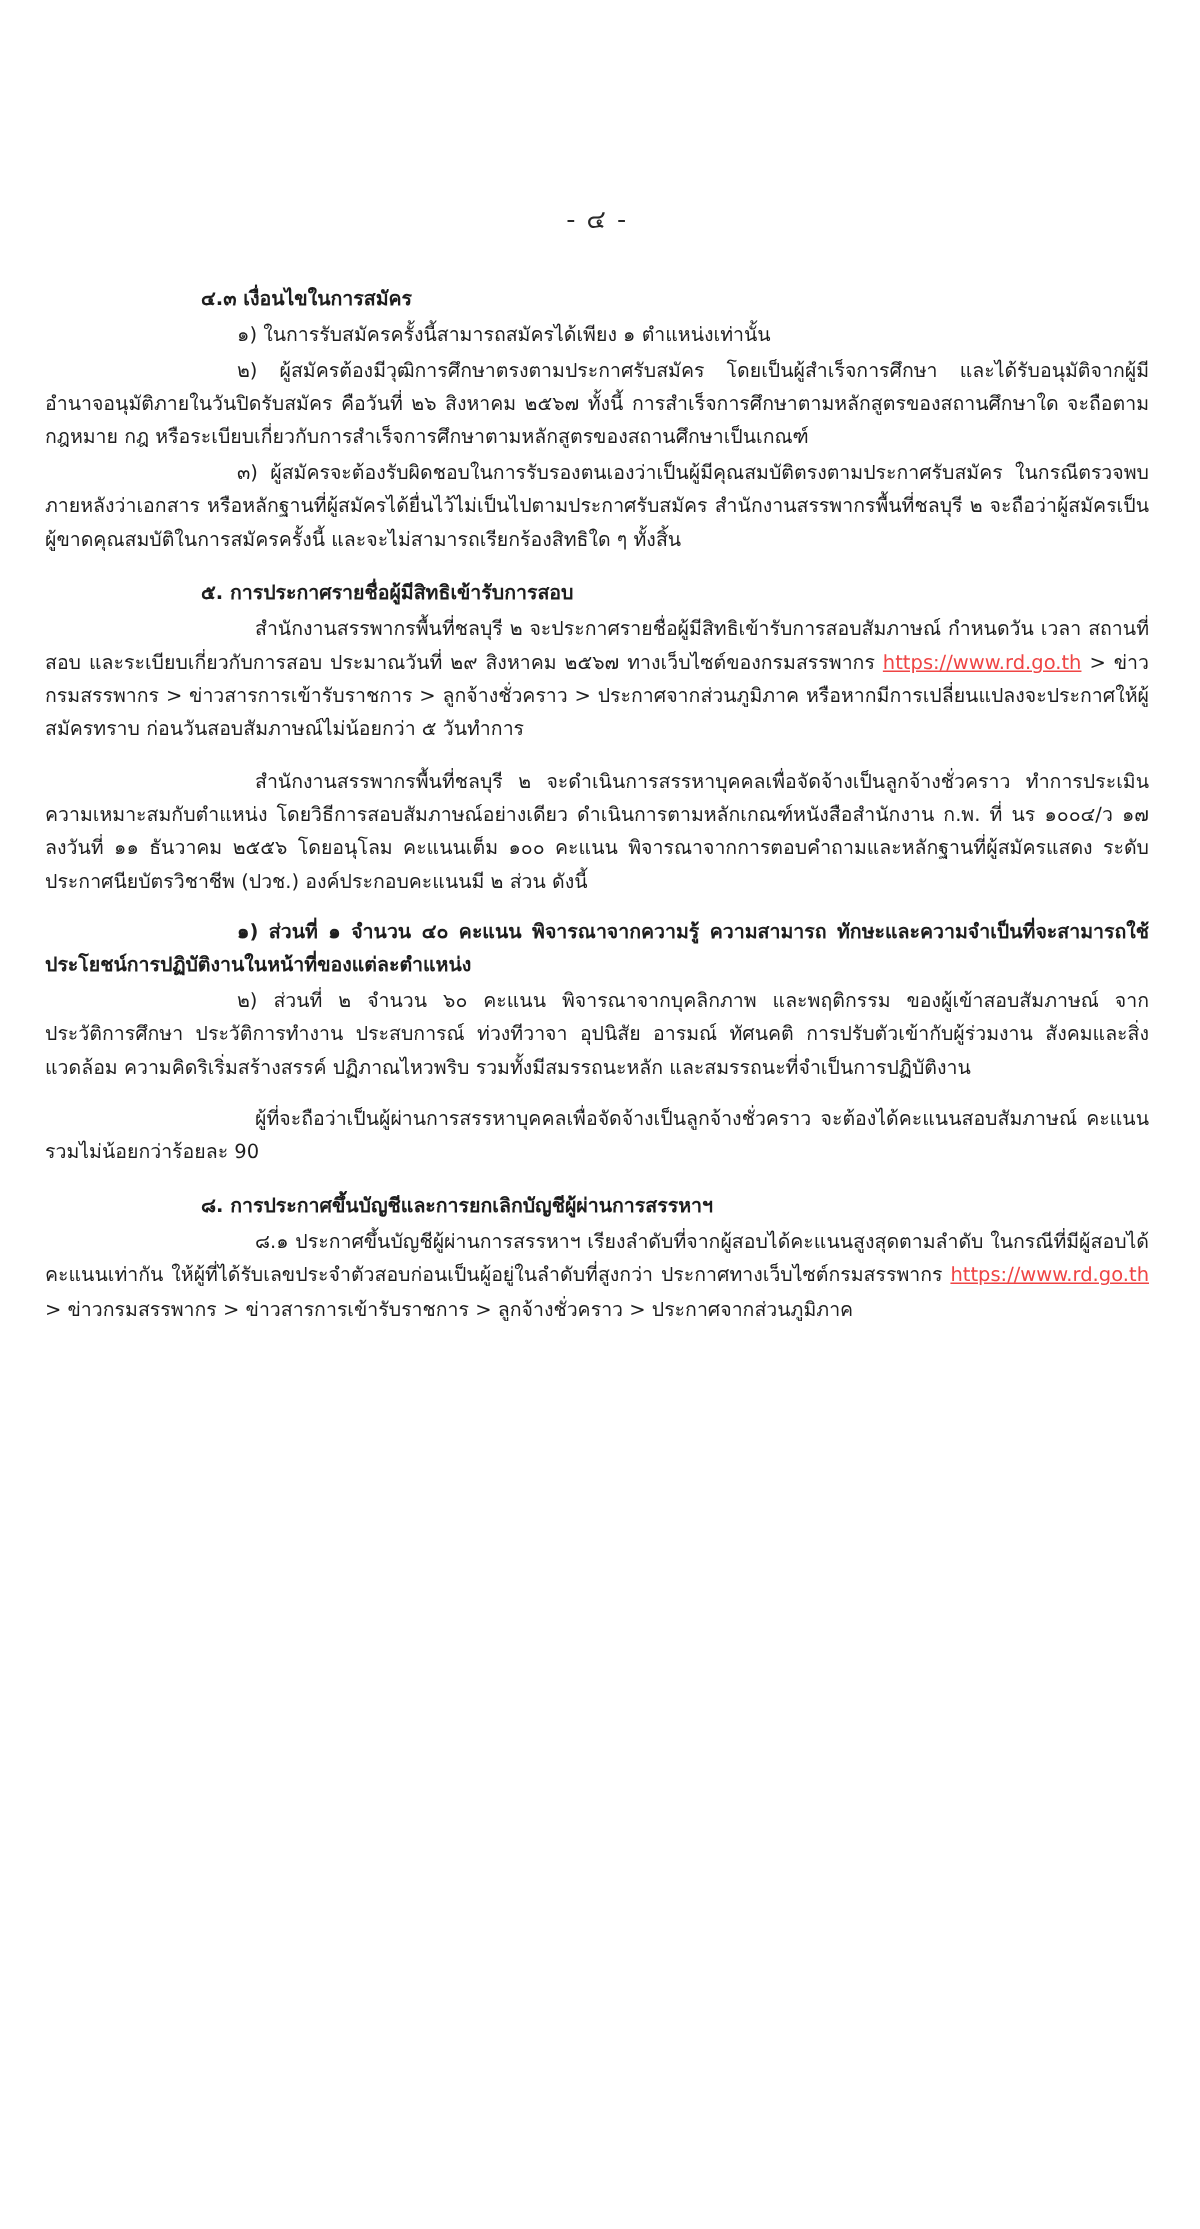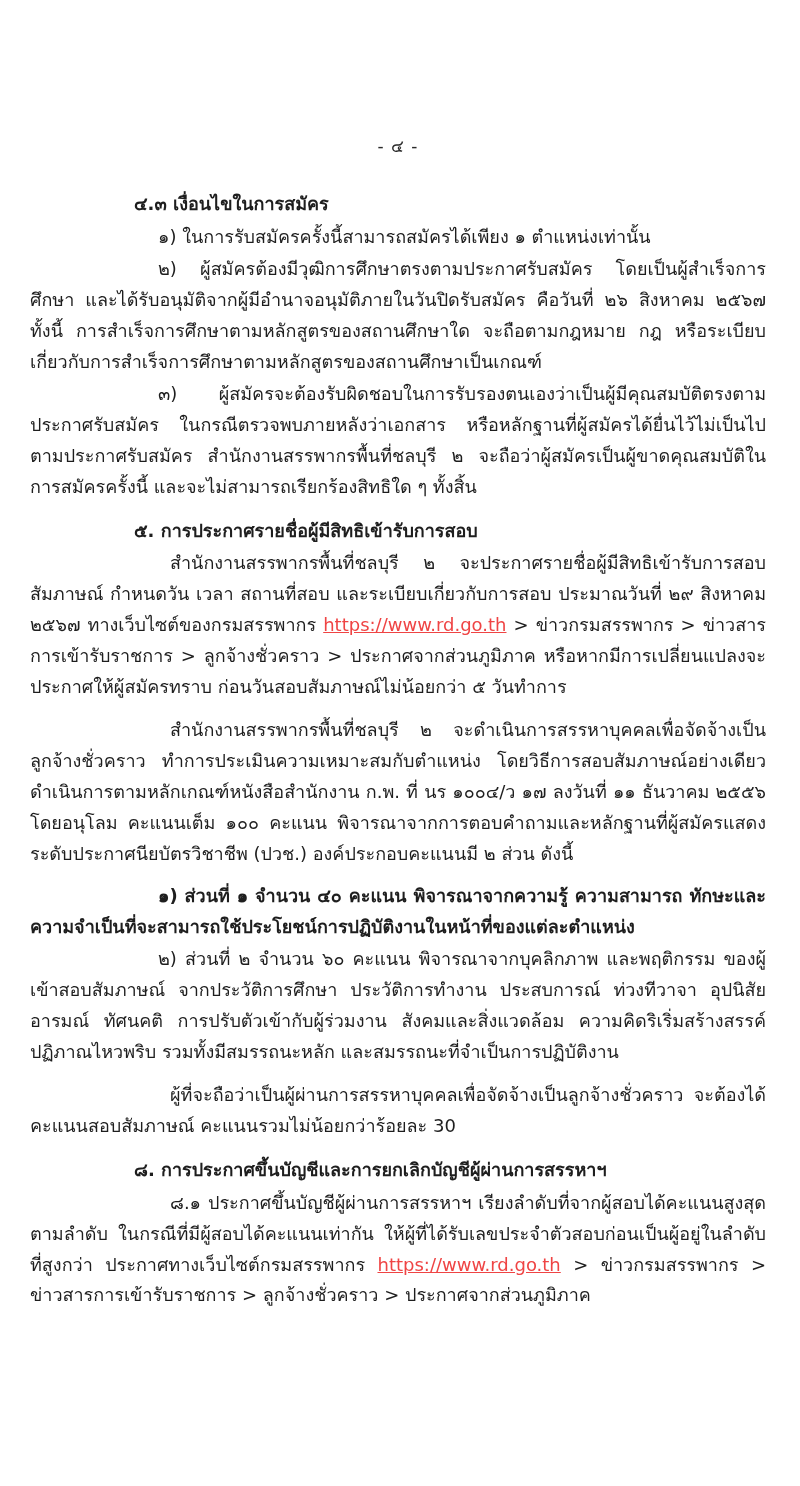--- a/index.html
+++ b/index.html
@@ -24,21 +24,21 @@
   }
   .page-number {
     text-align: center;
     font-size: 17px;
     margin-top: 132px;
     letter-spacing: 1px;
     color: #2a2a2a;
   }
   .body-text {
     margin-top: 30px;
-    font-size: 18px;
+    font-size: 13px;
     line-height: 1.72;
     text-align: justify;
     text-justify: inter-word;
     color: #1e1e1e;
   }
   p {
     margin: 0;
     padding: 0;
   }
   .para {
@@ -89,21 +89,21 @@
       <p class="para indent-3 no-wrap-fix"><span>สำนักงานสรรพากรพื้นที่ชลบุรี ๒ จะประกาศรายชื่อผู้มีสิทธิเข้ารับการสอบสัมภาษณ์ กำหนดวัน เวลา สถานที่สอบ และระเบียบเกี่ยวกับการสอบ ประมาณวันที่ ๒๙ สิงหาคม ๒๕๖๗ ทางเว็บไซต์ของกรมสรรพากร </span><a class="doc-link" href="#">https://www.rd.go.th</a><span> &gt; ข่าวกรมสรรพากร &gt; ข่าวสารการเข้ารับราชการ &gt; ลูกจ้างชั่วคราว &gt; ประกาศจากส่วนภูมิภาค หรือหากมีการเปลี่ยนแปลงจะประกาศให้ผู้สมัครทราบ ก่อนวันสอบสัมภาษณ์ไม่น้อยกว่า ๕ วันทำการ</span></p>
     </div>
 
     <div class="section-block">
       <p class="para indent-3">สำนักงานสรรพากรพื้นที่ชลบุรี ๒ จะดำเนินการสรรหาบุคคลเพื่อจัดจ้างเป็นลูกจ้างชั่วคราว ทำการประเมินความเหมาะสมกับตำแหน่ง โดยวิธีการสอบสัมภาษณ์อย่างเดียว ดำเนินการตามหลักเกณฑ์หนังสือสำนักงาน ก.พ. ที่ นร ๑๐๐๔/ว ๑๗ ลงวันที่ ๑๑ ธันวาคม ๒๕๕๖ โดยอนุโลม คะแนนเต็ม ๑๐๐ คะแนน พิจารณาจากการตอบคำถามและหลักฐานที่ผู้สมัครแสดง ระดับประกาศนียบัตรวิชาชีพ (ปวช.) องค์ประกอบคะแนนมี ๒ ส่วน ดังนี้</p>
       <p class="para indent-1 gap">๑) ส่วนที่ ๑ จำนวน ๔๐ คะแนน พิจารณาจากความรู้ ความสามารถ ทักษะและความจำเป็นที่จะสามารถใช้ประโยชน์การปฏิบัติงานในหน้าที่ของแต่ละตำแหน่ง</p>
       <p class="para indent-1">๒) ส่วนที่ ๒ จำนวน ๖๐ คะแนน พิจารณาจากบุคลิกภาพ และพฤติกรรม ของผู้เข้าสอบสัมภาษณ์ จากประวัติการศึกษา ประวัติการทำงาน ประสบการณ์ ท่วงทีวาจา อุปนิสัย อารมณ์ ทัศนคติ การปรับตัวเข้ากับผู้ร่วมงาน สังคมและสิ่งแวดล้อม ความคิดริเริ่มสร้างสรรค์ ปฏิภาณไหวพริบ รวมทั้งมีสมรรถนะหลัก และสมรรถนะที่จำเป็นการปฏิบัติงาน</p>
     </div>
 
     <div class="section-block">
-      <p class="para indent-3">ผู้ที่จะถือว่าเป็นผู้ผ่านการสรรหาบุคคลเพื่อจัดจ้างเป็นลูกจ้างชั่วคราว จะต้องได้คะแนนสอบสัมภาษณ์ คะแนนรวมไม่น้อยกว่าร้อยละ 30</p>
+      <p class="para indent-3">ผู้ที่จะถือว่าเป็นผู้ผ่านการสรรหาบุคคลเพื่อจัดจ้างเป็นลูกจ้างชั่วคราว จะต้องได้คะแนนสอบสัมภาษณ์ คะแนนรวมไม่น้อยกว่าร้อยละ 90</p>
     </div>
 
     <div class="section-block">
       <p class="heading">๘. การประกาศขึ้นบัญชีและการยกเลิกบัญชีผู้ผ่านการสรรหาฯ</p>
       <p class="para indent-3"><span>๘.๑ ประกาศขึ้นบัญชีผู้ผ่านการสรรหาฯ เรียงลำดับที่จากผู้สอบได้คะแนนสูงสุดตามลำดับ ในกรณีที่มีผู้สอบได้คะแนนเท่ากัน ให้ผู้ที่ได้รับเลขประจำตัวสอบก่อนเป็นผู้อยู่ในลำดับที่สูงกว่า ประกาศทางเว็บไซต์กรมสรรพากร </span><a class="doc-link" href="#">https://www.rd.go.th</a><span> &gt; ข่าวกรมสรรพากร &gt; ข่าวสารการเข้ารับราชการ &gt; ลูกจ้างชั่วคราว &gt; ประกาศจากส่วนภูมิภาค</span></p>
     </div>
 
   </div>
 
 </div>

